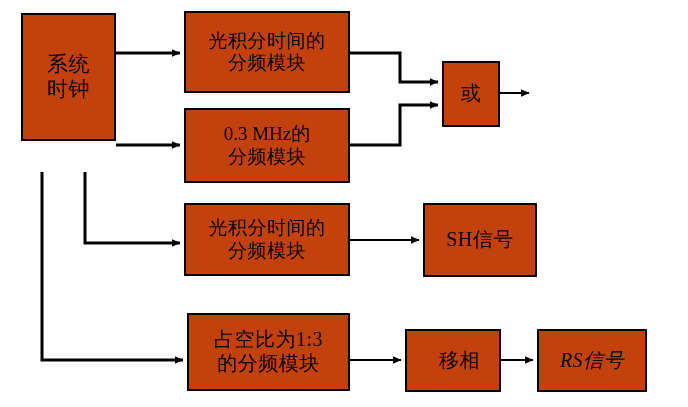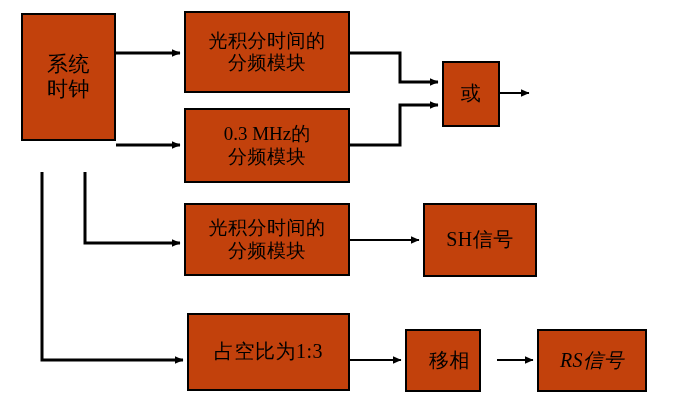--- a/index.html
+++ b/index.html
@@ -54,21 +54,21 @@
   }
   
   #node-clock      { left: 21px;  top: 13px;  width: 95px;  height: 128px; font-size: 21px; }
   #node-int-div-1  { left: 184px; top: 11px;  width: 166px; height: 82px;  font-size: 19px; }
   #node-mhz-div    { left: 184px; top: 108px; width: 166px; height: 75px;  font-size: 19px; }
   #node-or         { left: 442px; top: 61px;  width: 58px;  height: 66px;  font-size: 20px; }
   #node-phi-signal { left: 533px; top: 59px;  width: 122px; height: 68px;  font-size: 20px; }
   #node-int-div-2  { left: 184px; top: 203px; width: 166px; height: 73px;  font-size: 19px; }
   #node-sh-signal  { left: 423px; top: 203px; width: 114px; height: 74px;  font-size: 20px; }
   #node-duty-div   { left: 187px; top: 313px; width: 163px; height: 78px;  font-size: 20px; }
-  #node-phase      { left: 405px; top: 329px; width: 76px;  height: 63px;  font-size: 20px; padding-left: 13px; }
+  #node-phase      { left: 405px; top: 329px; width: 96px;  height: 63px;  font-size: 20px; padding-left: 13px; }
   #node-rs-signal  { left: 537px; top: 329px; width: 110px; height: 63px;  font-size: 20px; font-style: italic; }
 </style>
 </head>
 <body>
 
 <div id="diagram-root">
 
   <svg id="wire-layer" viewBox="0 0 688 407" width="688" height="407" xmlns="http://www.w3.org/2000/svg">
     <defs>
       <marker id="arrowhead" markerWidth="9" markerHeight="8" refX="8.5" refY="4" orient="auto" markerUnits="userSpaceOnUse">
@@ -123,20 +123,21 @@
     <span class="line cjk">光积分时间的</span>
     <span class="line cjk">分频模块</span>
   </div>
 
   <div class="node" id="node-sh-signal">
     <span class="line cjk">SH信号</span>
   </div>
 
   <div class="node" id="node-duty-div">
     <span class="line cjk">占空比为1:3</span>
+    <span class="line cjk">的分频模块</span>
   </div>
 
   <div class="node" id="node-phase">
     <span class="line cjk">移相</span>
   </div>
 
   <div class="node" id="node-rs-signal">
     <span class="line cjk">RS信号</span>
   </div>
 

